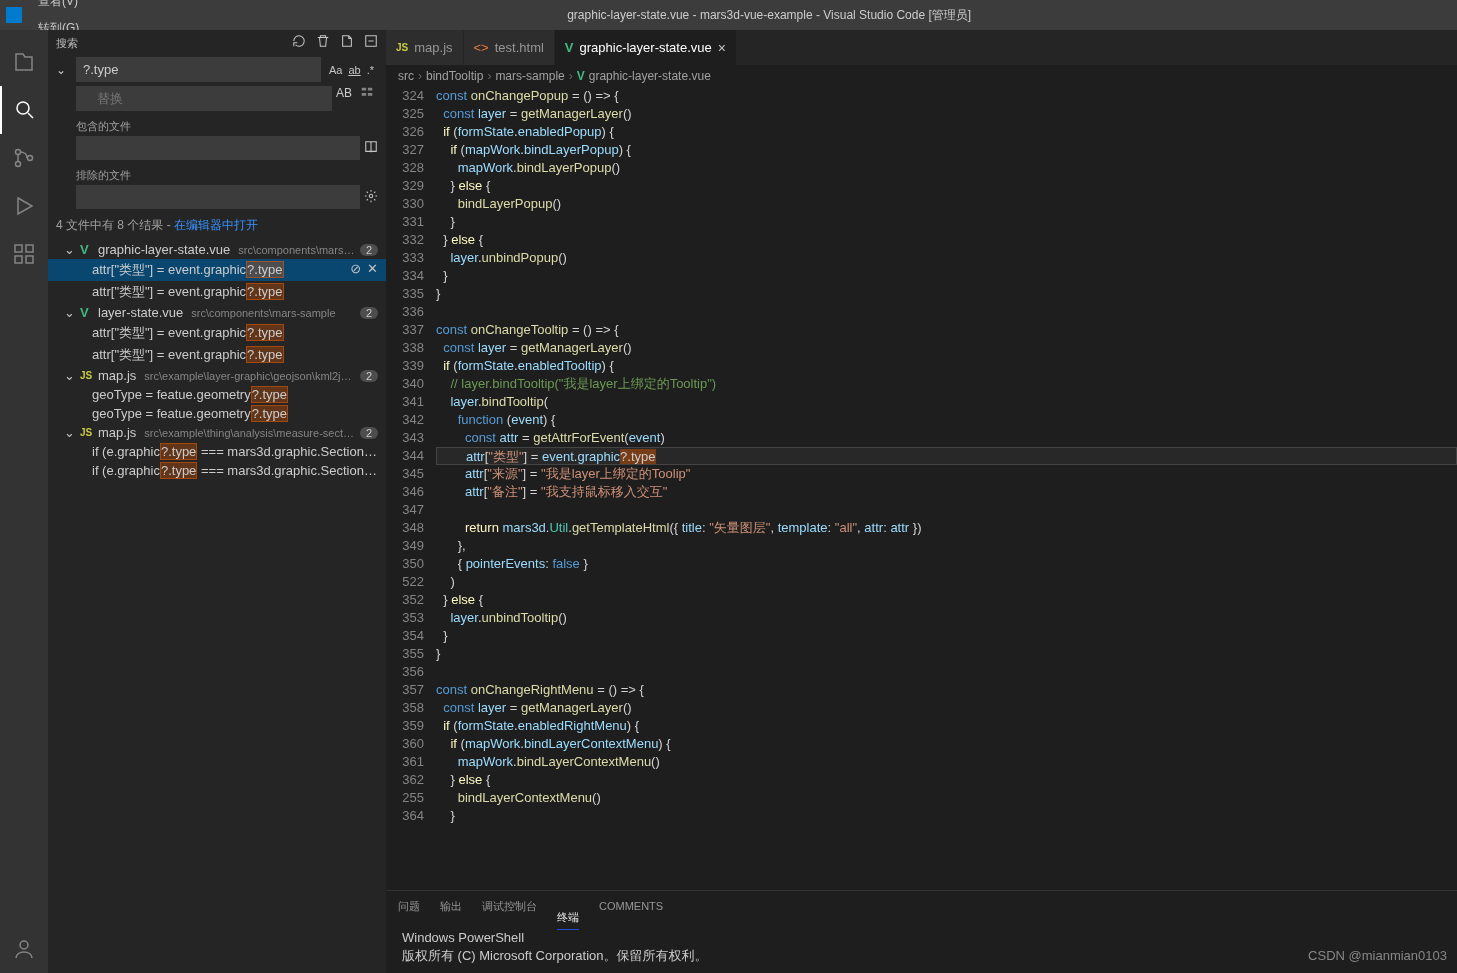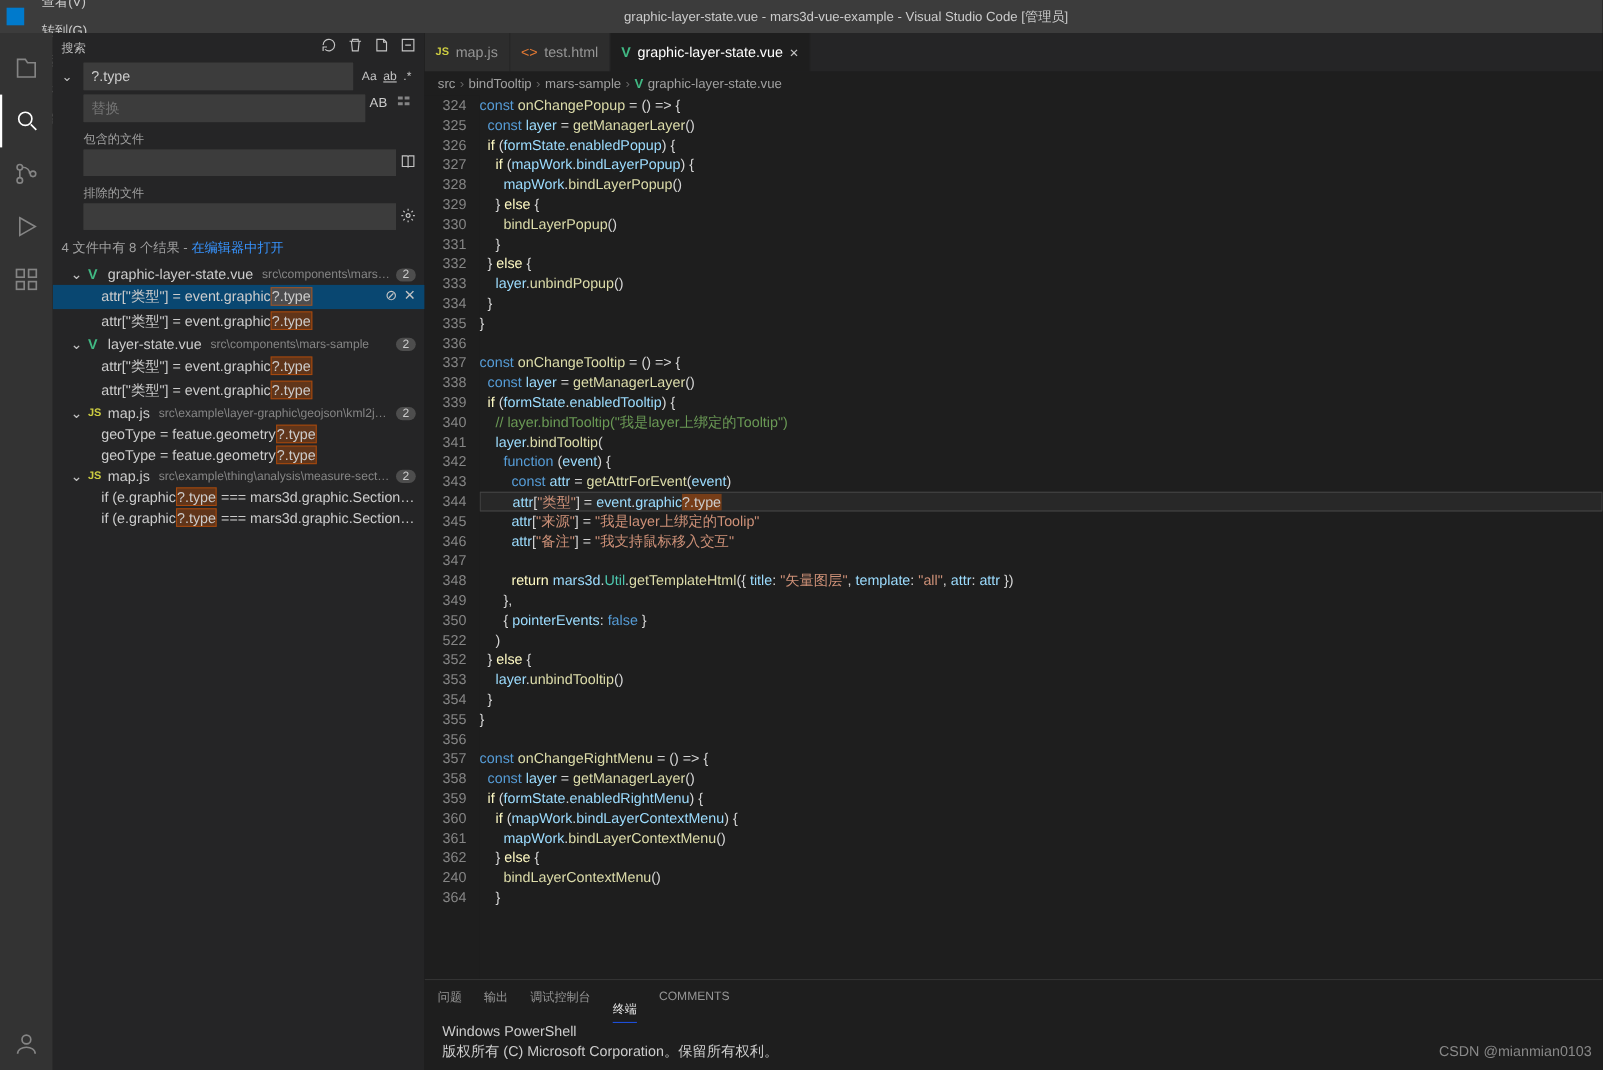--- a/index.html
+++ b/index.html
@@ -16,21 +16,21 @@
 .activitybar .spacer { flex: 1; }
 .sidebar { width: 338px; background: #252526; display: flex; flex-direction: column; overflow: hidden; }
 .search-header { display: flex; align-items: flex-end; padding: 4px 8px; gap: 8px; }
 .search-header .label { flex: 1; font-size: 11px; color: #bbbbbb; }
 .search-header .icons { display: flex; gap: 10px; color: #c5c5c5; }
 .search-row { display: flex; align-items: center; padding: 2px 8px; gap: 4px; }
 .search-row .expand { width: 16px; color: #c5c5c5; cursor: pointer; }
 .search-row input { flex: 1; background: #3c3c3c; border: 1px solid #3c3c3c; color: #cccccc; padding: 4px 6px; font-size: 13px; outline: none; }
 .search-row .suffix-icons { display: flex; gap: 6px; color: #c5c5c5; font-size: 11px; padding: 0 4px; }
 .replace-row { padding: 2px 8px 2px 28px; display: flex; gap: 4px; }
-.replace-row input { flex: 1; background: #3c3c3c; border: 1px solid #3c3c3c; color: #cccccc; padding: 4px 6px; font-size: 13px; outline: none; }
+.replace-row input { flex: 1; background: #3c3c3c; border: 1px solid #3c3c3c; color: #cccccc; padding: 4px 20px; font-size: 13px; outline: none; }
 .filter-section { padding: 6px 8px 2px 28px; }
 .filter-section .label { font-size: 11px; color: #a0a0a0; margin-bottom: 2px; }
 .filter-section .input-row { display: flex; gap: 4px; align-items: center; }
 .filter-section input { flex: 1; background: #3c3c3c; border: 1px solid #3c3c3c; color: #cccccc; padding: 4px 6px; font-size: 12px; outline: none; }
 .results-summary { padding: 6px 8px; font-size: 12px; color: #a0a0a0; }
 .results-summary .link { color: #3794ff; cursor: pointer; }
 .results { flex: 1; overflow-y: auto; font-size: 13px; }
 .result-file { display: flex; align-items: center; padding: 2px 8px 2px 16px; cursor: pointer; gap: 4px; }
 .result-file .chevron { width: 12px; color: #c5c5c5; }
 .result-file .file-icon { width: 14px; height: 14px; display: inline-flex; align-items: center; }
@@ -296,21 +296,21 @@
           <div class="code-line">353</div>
           <div class="code-line">354</div>
           <div class="code-line">355</div>
           <div class="code-line">356</div>
           <div class="code-line">357</div>
           <div class="code-line">358</div>
           <div class="code-line">359</div>
           <div class="code-line">360</div>
           <div class="code-line">361</div>
           <div class="code-line">362</div>
-          <div class="code-line">240</div>
+          <div class="code-line">255</div>
           <div class="code-line">364</div>
         </div>
       <div class="code-content" id="code-content"><div class="code-line"><span class="kw">const</span> <span class="fn">onChangePopup</span> <span class="op">= () =&gt; {</span></div><div class="code-line">  <span class="kw">const</span> <span class="var">layer</span> <span class="op">=</span> <span class="fn">getManagerLayer</span><span class="op">()</span></div><div class="code-line">  <span class="kw2">if</span> <span class="op">(</span><span class="var">formState</span><span class="op">.</span><span class="prop">enabledPopup</span><span class="op">) {</span></div><div class="code-line">    <span class="kw2">if</span> <span class="op">(</span><span class="var">mapWork</span><span class="op">.</span><span class="prop">bindLayerPopup</span><span class="op">) {</span></div><div class="code-line">      <span class="var">mapWork</span><span class="op">.</span><span class="fn">bindLayerPopup</span><span class="op">()</span></div><div class="code-line">    <span class="op">}</span> <span class="kw2">else</span> <span class="op">{</span></div><div class="code-line">      <span class="fn">bindLayerPopup</span><span class="op">()</span></div><div class="code-line">    <span class="op">}</span></div><div class="code-line">  <span class="op">}</span> <span class="kw2">else</span> <span class="op">{</span></div><div class="code-line">    <span class="var">layer</span><span class="op">.</span><span class="fn">unbindPopup</span><span class="op">()</span></div><div class="code-line">  <span class="op">}</span></div><div class="code-line"><span class="op">}</span></div><div class="code-line"> </div><div class="code-line"><span class="kw">const</span> <span class="fn">onChangeTooltip</span> <span class="op">= () =&gt; {</span></div><div class="code-line">  <span class="kw">const</span> <span class="var">layer</span> <span class="op">=</span> <span class="fn">getManagerLayer</span><span class="op">()</span></div><div class="code-line">  <span class="kw2">if</span> <span class="op">(</span><span class="var">formState</span><span class="op">.</span><span class="prop">enabledTooltip</span><span class="op">) {</span></div><div class="code-line">    <span class="cm">// layer.bindTooltip("我是layer上绑定的Tooltip")</span></div><div class="code-line">    <span class="var">layer</span><span class="op">.</span><span class="fn">bindTooltip</span><span class="op">(</span></div><div class="code-line">      <span class="kw">function</span> <span class="op">(</span><span class="var">event</span><span class="op">) {</span></div><div class="code-line">        <span class="kw">const</span> <span class="var">attr</span> <span class="op">=</span> <span class="fn">getAttrForEvent</span><span class="op">(</span><span class="var">event</span><span class="op">)</span></div><div class="code-line highlight">        <span class="var">attr</span><span class="op">[</span><span class="str">"类型"</span><span class="op">] =</span> <span class="var">event</span><span class="op">.</span><span class="prop">graphic</span><span class="match-hl">?.type</span></div><div class="code-line">        <span class="var">attr</span><span class="op">[</span><span class="str">"来源"</span><span class="op">] =</span> <span class="str">"我是layer上绑定的Toolip"</span></div><div class="code-line">        <span class="var">attr</span><span class="op">[</span><span class="str">"备注"</span><span class="op">] =</span> <span class="str">"我支持鼠标移入交互"</span></div><div class="code-line"> </div><div class="code-line">        <span class="kw2">return</span> <span class="var">mars3d</span><span class="op">.</span><span class="obj">Util</span><span class="op">.</span><span class="fn">getTemplateHtml</span><span class="op">({</span> <span class="prop">title</span><span class="op">:</span> <span class="str">"矢量图层"</span><span class="op">,</span> <span class="prop">template</span><span class="op">:</span> <span class="str">"all"</span><span class="op">,</span> <span class="prop">attr</span><span class="op">:</span> <span class="var">attr</span> <span class="op">})</span></div><div class="code-line">      <span class="op">},</span></div><div class="code-line">      <span class="op">{</span> <span class="prop">pointerEvents</span><span class="op">:</span> <span class="kw">false</span> <span class="op">}</span></div><div class="code-line">    <span class="op">)</span></div><div class="code-line">  <span class="op">}</span> <span class="kw2">else</span> <span class="op">{</span></div><div class="code-line">    <span class="var">layer</span><span class="op">.</span><span class="fn">unbindTooltip</span><span class="op">()</span></div><div class="code-line">  <span class="op">}</span></div><div class="code-line"><span class="op">}</span></div><div class="code-line"> </div><div class="code-line"><span class="kw">const</span> <span class="fn">onChangeRightMenu</span> <span class="op">= () =&gt; {</span></div><div class="code-line">  <span class="kw">const</span> <span class="var">layer</span> <span class="op">=</span> <span class="fn">getManagerLayer</span><span class="op">()</span></div><div class="code-line">  <span class="kw2">if</span> <span class="op">(</span><span class="var">formState</span><span class="op">.</span><span class="prop">enabledRightMenu</span><span class="op">) {</span></div><div class="code-line">    <span class="kw2">if</span> <span class="op">(</span><span class="var">mapWork</span><span class="op">.</span><span class="prop">bindLayerContextMenu</span><span class="op">) {</span></div><div class="code-line">      <span class="var">mapWork</span><span class="op">.</span><span class="fn">bindLayerContextMenu</span><span class="op">()</span></div><div class="code-line">    <span class="op">}</span> <span class="kw2">else</span> <span class="op">{</span></div><div class="code-line">      <span class="fn">bindLayerContextMenu</span><span class="op">()</span></div><div class="code-line">    <span class="op">}</span></div></div>
     </div>
     <div class="panel">
       <div class="panel-tabs">
         <div class="panel-tab">问题</div>
         <div class="panel-tab">输出</div>
         <div class="panel-tab">调试控制台</div>
         <div class="panel-tab active">终端</div>

